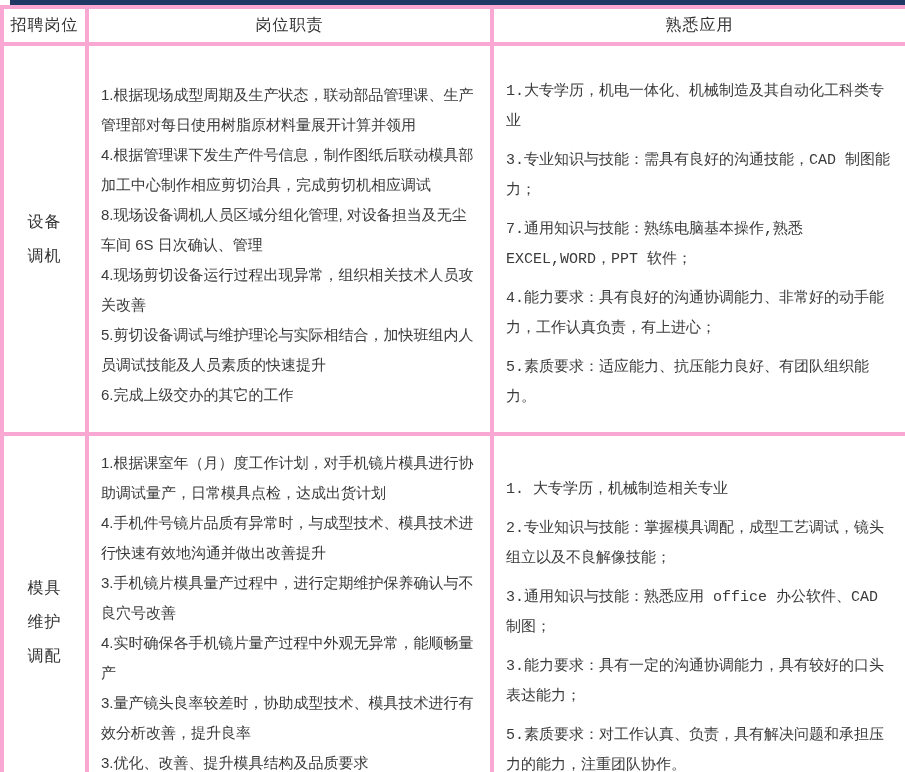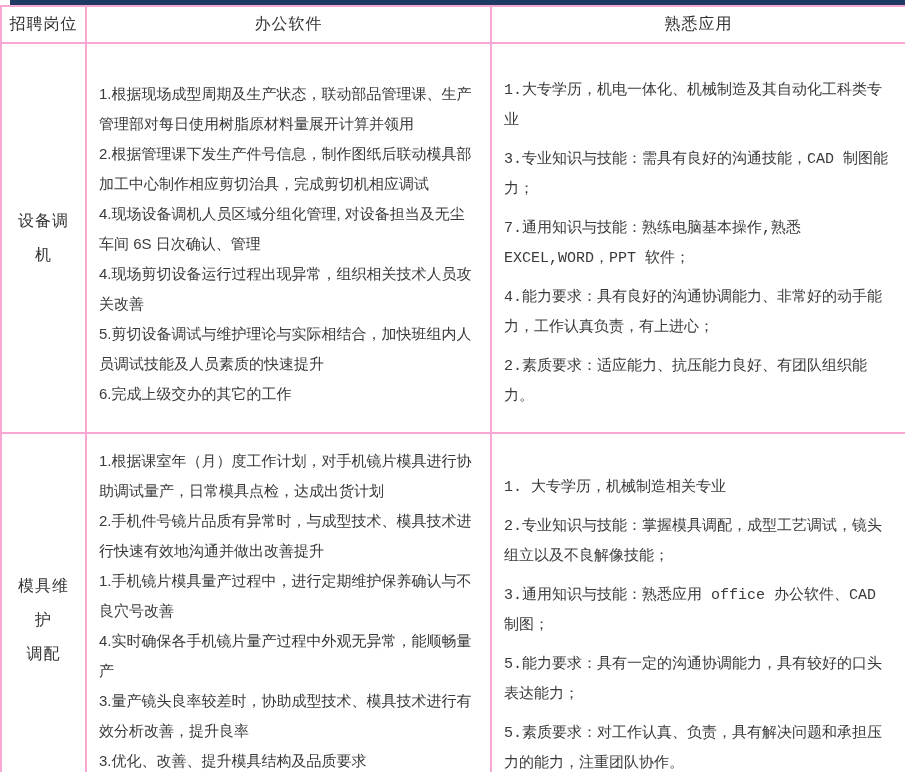--- a/index.html
+++ b/index.html
@@ -21,21 +21,21 @@
     position: absolute;
     top: 5px; left: 0;
     width: 905px;
     border-collapse: collapse;
     table-layout: fixed;
   }
   table.recruit col.c1 { width: 85px; }
   table.recruit col.c2 { width: 405px; }
   table.recruit col.c3 { width: 415px; }
   th, td {
-    border: 2px solid #f9a8d4;
+    border: 4px solid #f9a8d4;
     vertical-align: middle;
     font-weight: normal;
   }
   tr.header-row { height: 37px; }
   tr.header-row th {
     font-size: 16px;
     text-align: center;
     color: #333333;
     letter-spacing: 1px;
   }
@@ -71,62 +71,62 @@
 
 <table class="recruit">
   <colgroup>
     <col class="c1">
       <col class="c2">
       <col class="c3">
   </colgroup>
   <thead>
     <tr class="header-row">
       <th>招聘岗位</th>
-      <th>办公软件</th>
+      <th>岗位职责</th>
       <th>熟悉应用</th>
     </tr>
   </thead>
   <tbody>
     <tr class="body-row-1">
       <td class="pos-cell">
         <div class="pos-line">设备调机</div>
       </td>
       <td class="text-cell duties-cell">
         <p>1.根据现场成型周期及生产状态，联动部品管理课、生产管理部对每日使用树脂原材料量展开计算并领用</p>
-        <p>2.根据管理课下发生产件号信息，制作图纸后联动模具部加工中心制作相应剪切治具，完成剪切机相应调试</p>
-        <p>4.现场设备调机人员区域分组化管理, 对设备担当及无尘车间 6S 日次确认、管理</p>
+        <p>4.根据管理课下发生产件号信息，制作图纸后联动模具部加工中心制作相应剪切治具，完成剪切机相应调试</p>
+        <p>8.现场设备调机人员区域分组化管理, 对设备担当及无尘车间 6S 日次确认、管理</p>
         <p>4.现场剪切设备运行过程出现异常，组织相关技术人员攻关改善</p>
         <p>5.剪切设备调试与维护理论与实际相结合，加快班组内人员调试技能及人员素质的快速提升</p>
         <p>6.完成上级交办的其它的工作</p>
       </td>
       <td class="text-cell req-cell">
         <p>1.大专学历，机电一体化、机械制造及其自动化工科类专业</p>
         <p>3.专业知识与技能：需具有良好的沟通技能，CAD 制图能力；</p>
         <p>7.通用知识与技能：熟练电脑基本操作,熟悉 EXCEL,WORD，PPT 软件；</p>
         <p>4.能力要求：具有良好的沟通协调能力、非常好的动手能力，工作认真负责，有上进心；</p>
-        <p>2.素质要求：适应能力、抗压能力良好、有团队组织能力。</p>
+        <p>5.素质要求：适应能力、抗压能力良好、有团队组织能力。</p>
       </td>
     </tr>
     <tr class="body-row-2">
       <td class="pos-cell">
         <div class="pos-line">模具维护</div>
         <div class="pos-line">调配</div>
       </td>
       <td class="text-cell duties-cell">
         <p>1.根据课室年（月）度工作计划，对手机镜片模具进行协助调试量产，日常模具点检，达成出货计划</p>
-        <p>2.手机件号镜片品质有异常时，与成型技术、模具技术进行快速有效地沟通并做出改善提升</p>
-        <p>1.手机镜片模具量产过程中，进行定期维护保养确认与不良穴号改善</p>
+        <p>4.手机件号镜片品质有异常时，与成型技术、模具技术进行快速有效地沟通并做出改善提升</p>
+        <p>3.手机镜片模具量产过程中，进行定期维护保养确认与不良穴号改善</p>
         <p>4.实时确保各手机镜片量产过程中外观无异常，能顺畅量产</p>
         <p>3.量产镜头良率较差时，协助成型技术、模具技术进行有效分析改善，提升良率</p>
         <p>3.优化、改善、提升模具结构及品质要求</p>
         <p>7.完成上级交办的其它任务</p>
       </td>
       <td class="text-cell req-cell">
         <p>1. 大专学历，机械制造相关专业</p>
         <p>2.专业知识与技能：掌握模具调配，成型工艺调试，镜头组立以及不良解像技能；</p>
         <p>3.通用知识与技能：熟悉应用 office 办公软件、CAD 制图；</p>
-        <p>5.能力要求：具有一定的沟通协调能力，具有较好的口头表达能力；</p>
+        <p>3.能力要求：具有一定的沟通协调能力，具有较好的口头表达能力；</p>
         <p>5.素质要求：对工作认真、负责，具有解决问题和承担压力的能力，注重团队协作。</p>
       </td>
     </tr>
 
   </tbody>
 </table>
 
 </body></html>

